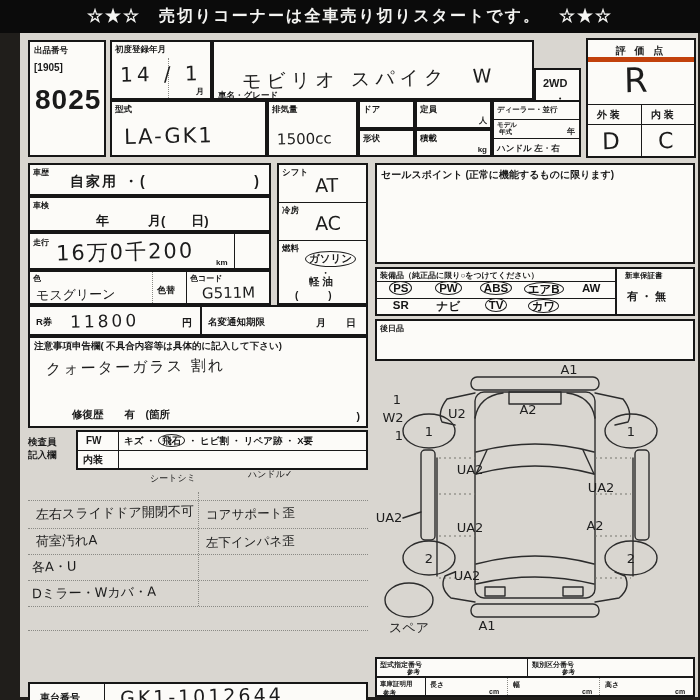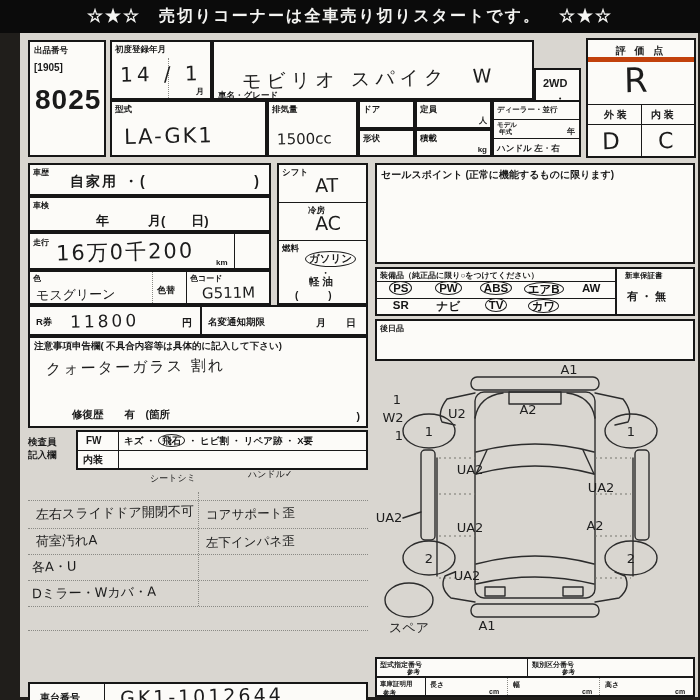--- a/index.html
+++ b/index.html
@@ -55,21 +55,21 @@
     <span class="prt" style="left:19px;top:22px;font-size:10px;">・</span>
     <span class="prt" style="left:7px;top:36px;font-size:11px;">4WD</span>
   </div>
 
   <div class="box" style="left:586px;top:38px;width:110px;height:120px;">
     <div style="position:absolute;left:0;top:0;width:100%;height:17px;border-bottom:5px solid #c2410c;text-align:center;">
       <span class="prt" style="position:static;font-size:10px;letter-spacing:3px;">評 価 点</span>
     </div>
     <span class="hw" style="left:36px;top:20px;font-size:34px;">R</span>
     <div class="hline" style="left:0;top:64px;width:106px;"></div>
-    <span class="prt" style="left:16px;top:68px;font-size:10px;">外 装</span>
+    <span class="prt" style="left:9px;top:68px;font-size:10px;">外 装</span>
     <span class="prt" style="left:63px;top:68px;font-size:10px;">内 装</span>
     <div class="hline" style="left:0;top:84px;width:106px;"></div>
     <div class="vline" style="left:53px;top:64px;height:52px;"></div>
     <span class="hw" style="left:14px;top:88px;font-size:23px;">D</span>
     <span class="hw" style="left:70px;top:88px;font-size:22px;">C</span>
   </div>
 
   <div class="box" style="left:110px;top:100px;width:157px;height:57px;">
     <span class="lbl" style="left:3px;top:2px;">型式</span>
     <span class="hw" style="left:12px;top:22px;font-size:21px;letter-spacing:2px;">LA-GK1</span>
@@ -131,21 +131,21 @@
     <span class="lbl" style="left:127px;top:12px;font-size:9px;">色替</span>
     <div class="vline" style="left:156px;top:0;height:31px;"></div>
     <span class="lbl" style="left:160px;top:1px;font-size:8px;">色コード</span>
     <span class="hw" style="left:172px;top:12px;font-size:15px;">G511M</span>
   </div>
 
   <div class="box" style="left:277px;top:163px;width:91px;height:142px;">
     <span class="lbl" style="left:3px;top:2px;">シフト</span>
     <span class="hw" style="left:36px;top:9px;font-size:19px;">AT</span>
     <div class="hline" style="left:0;top:37px;width:87px;"></div>
-    <span class="lbl" style="left:3px;top:40px;margin-left:26px;">冷房</span>
+    <span class="lbl" style="left:3px;top:40px;">冷房</span>
     <span class="hw" style="left:36px;top:47px;font-size:19px;">AC</span>
     <div class="hline" style="left:0;top:75px;width:87px;"></div>
     <span class="lbl" style="left:3px;top:78px;">燃料</span>
     <span class="prt circled" style="left:26px;top:86px;font-size:10.5px;">ガソリン</span>
     <span class="prt" style="left:42px;top:102px;font-size:9px;">・</span>
     <span class="prt" style="left:30px;top:110px;font-size:10.5px;letter-spacing:3px;">軽油</span>
     <span class="prt" style="left:16px;top:124px;font-size:10px;">(　　　)</span>
   </div>
 
   <div class="box" style="left:28px;top:305px;width:340px;height:31px;">

